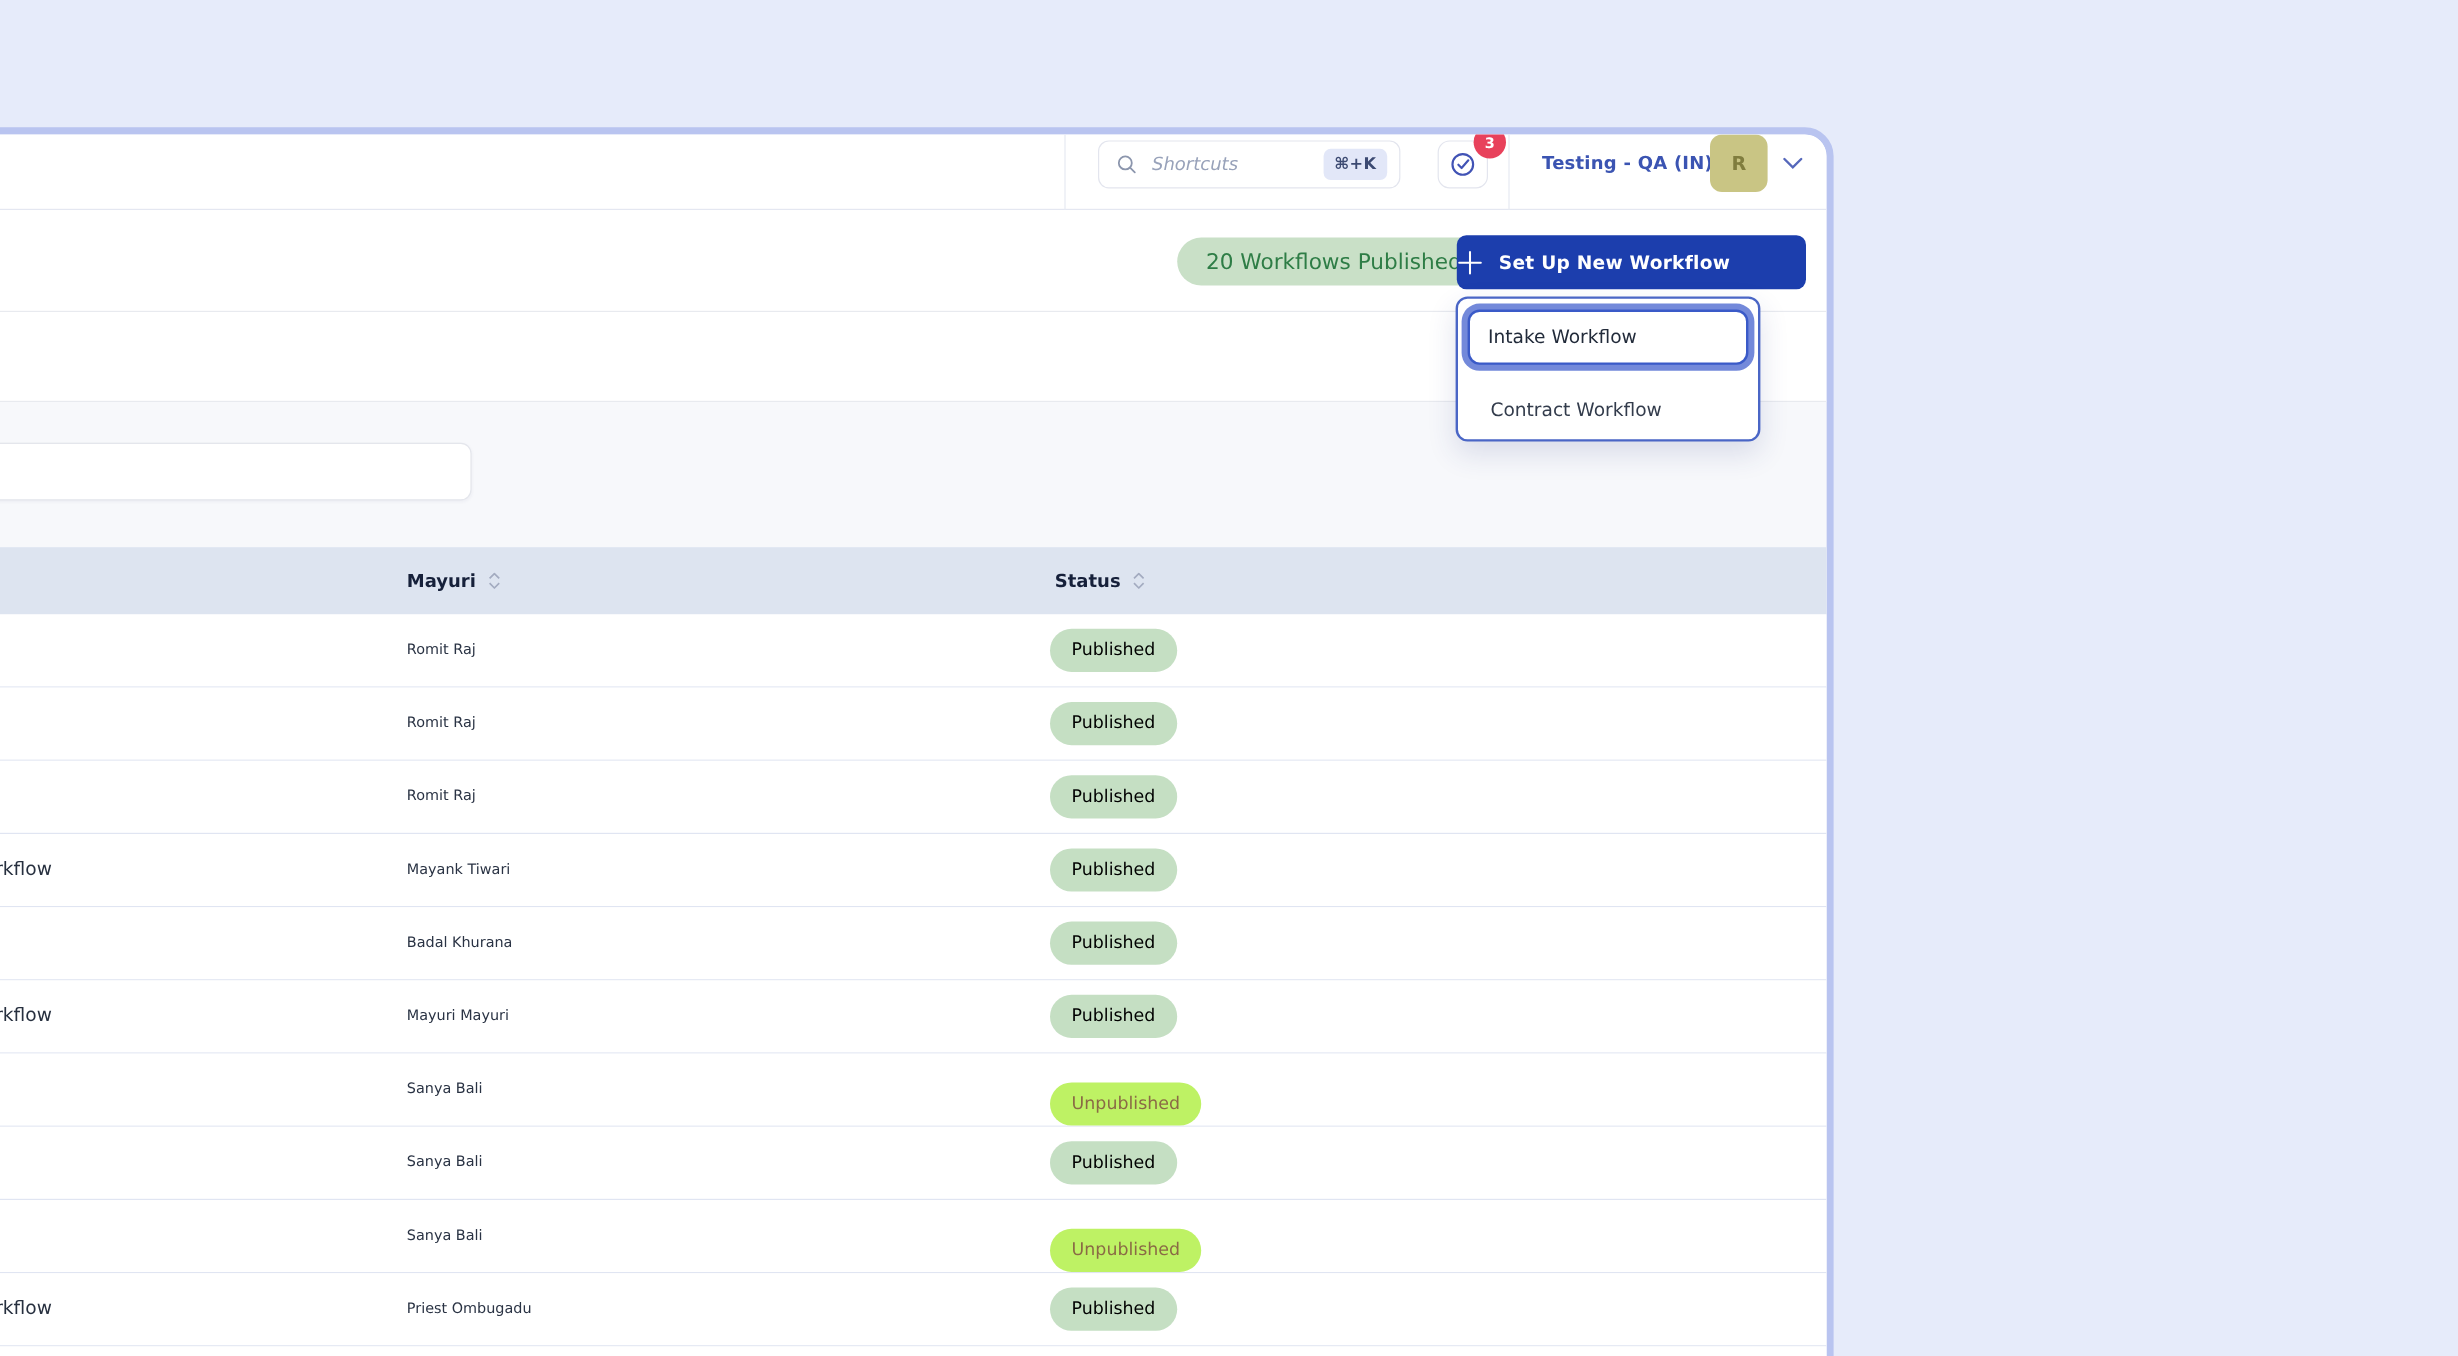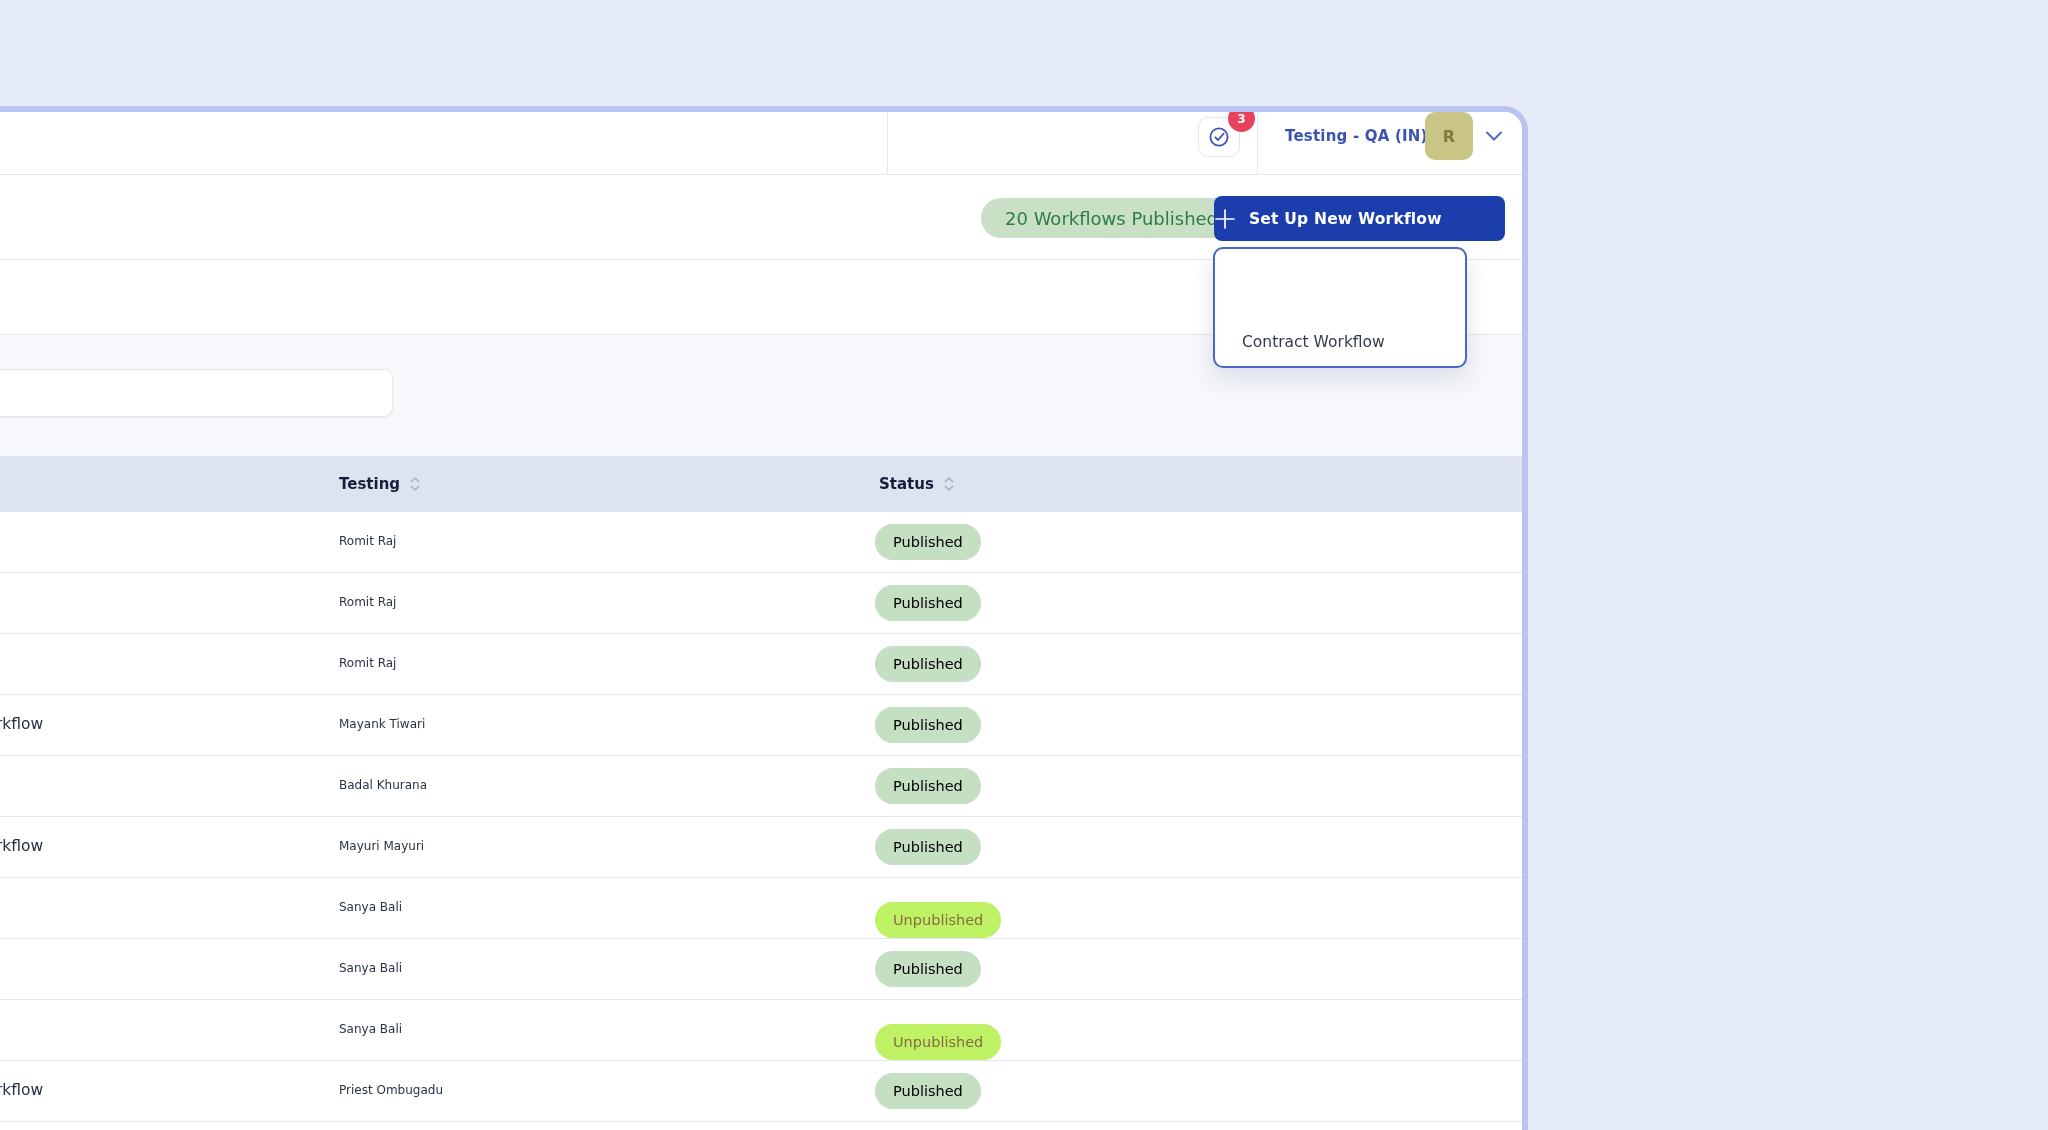--- a/index.html
+++ b/index.html
@@ -155,20 +155,28 @@
   }
 </style>
 </head>
 <body>
 
 <div class="app-window">
 
   <div class="topbar">
     <div class="vdiv one"></div>
 
+    <div class="shortcut-box">
+      <svg width="20" height="20" viewBox="0 0 24 24">
+        <circle cx="10.5" cy="10.5" r="6.5" fill="none" stroke="#8c96ad" stroke-width="1.8"></circle>
+        <line x1="15.5" y1="15.5" x2="20" y2="20" stroke="#8c96ad" stroke-width="1.8" stroke-linecap="round"></line>
+      </svg>
+      <input class="shortcut-input" type="text" placeholder="Shortcuts" style="">
+      <span class="kbd-chip">⌘+K</span>
+    </div>
 
     <div class="task-btn">
       <svg width="24" height="24" viewBox="0 0 24 24">
         <circle cx="12" cy="12" r="8.6" fill="none" stroke="#4153b5" stroke-width="1.8"></circle>
         <path d="M8.3 12.3 L11 15 L16.6 8.6" fill="none" stroke="#4153b5" stroke-width="1.8" stroke-linecap="round" stroke-linejoin="round"></path>
       </svg>
     </div>
     <div class="notif-badge">3</div>
 
     <div class="vdiv two"></div>
@@ -191,21 +199,21 @@
     </button>
   </div>
 
   <div class="toolbar-band"></div>
 
   <div class="content">
     <input class="filter-input" type="text" value="" style="">
 
     <div class="thead">
       <div class="th creator">
-        <span>Testing</span>
+        <span>Mayuri</span>
         <svg width="12" height="18" viewBox="0 0 12 18">
           <path d="M2 7 L6 3 L10 7" fill="none" stroke="#a3abc0" stroke-width="1.4" stroke-linejoin="round"></path>
           <path d="M2 11 L6 15 L10 11" fill="none" stroke="#a3abc0" stroke-width="1.4" stroke-linejoin="round"></path>
         </svg>
       </div>
       <div class="th status">
         <span>Status</span>
         <svg width="12" height="18" viewBox="0 0 12 18">
           <path d="M2 7 L6 3 L10 7" fill="none" stroke="#a3abc0" stroke-width="1.4" stroke-linejoin="round"></path>
           <path d="M2 11 L6 15 L10 11" fill="none" stroke="#a3abc0" stroke-width="1.4" stroke-linejoin="round"></path>
@@ -273,16 +281,17 @@
     <span class="cell-creator">Priest Ombugadu</span>
     <span class="pill published">Published</span>
   </div>
 <div class="trow"></div>
       </div>
 
     <div class="scroll-thumb"></div>
   </div>
 
   <div class="wf-menu">
+    <div class="wf-item focused">Intake Workflow</div>
     <div class="wf-item plain">Contract Workflow</div>
   </div>
 
 </div>
 
 </body></html>

